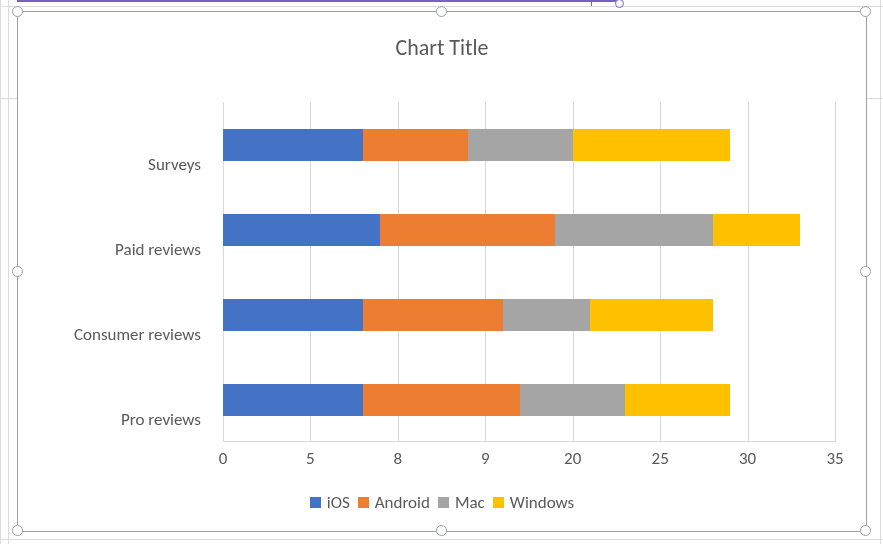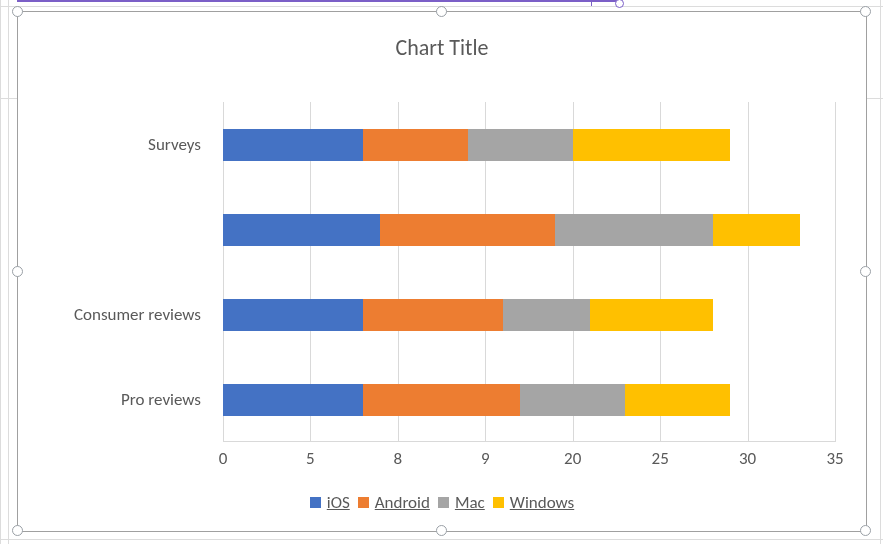--- a/index.html
+++ b/index.html
@@ -139,41 +139,41 @@
   }
   .category-labels div {
     position: absolute;
     right: 0;
     width: 190px;
     text-align: right;
     font-size: 17px;
     color: #595959;
     padding-right: 12px;
     box-sizing: border-box;
+    margin-top: 20px;
   }
   .bar-row {
     position: absolute;
     left: 0;
     height: 32px;
   }
   .seg {
     position: absolute;
     top: 0;
     height: 32px;
   }
   .legend {
     position: absolute;
     left: 0; right: 0;
     bottom: 18px;
     display: flex;
     justify-content: center;
     gap: 8px;
     font-size: 17px;
     color: #595959;
-    text-decoration: underline;
   }
   .legend-item {
     display: flex;
     align-items: center;
     gap: 6px;
   }
   .swatch {
     width: 11px;
     height: 11px;
   }
@@ -203,20 +203,21 @@
 <div class="handle bm"></div>
 <div class="handle br"></div>
 
 <div class="chart-frame">
   <div class="chart-inner">
     <div class="chart-title">Chart Title</div>
 
     <div class="category-labels">
 
     <div style="top: 31.5px;">Surveys</div>
+        <div style="top: 116.5px;">Paid reviews</div>
         <div style="top: 201.5px;">Consumer reviews</div>
         <div style="top: 286.5px;">Pro reviews</div>
       </div>
 
     <div class="plot-area">
 
       <div class="x-axis-line"></div>
     <div class="gridline" style="left: 0px;"></div>
         <div class="x-tick-label" style="left: -20px;">0</div>
         <div class="gridline" style="left: 87.4286px;"></div>

